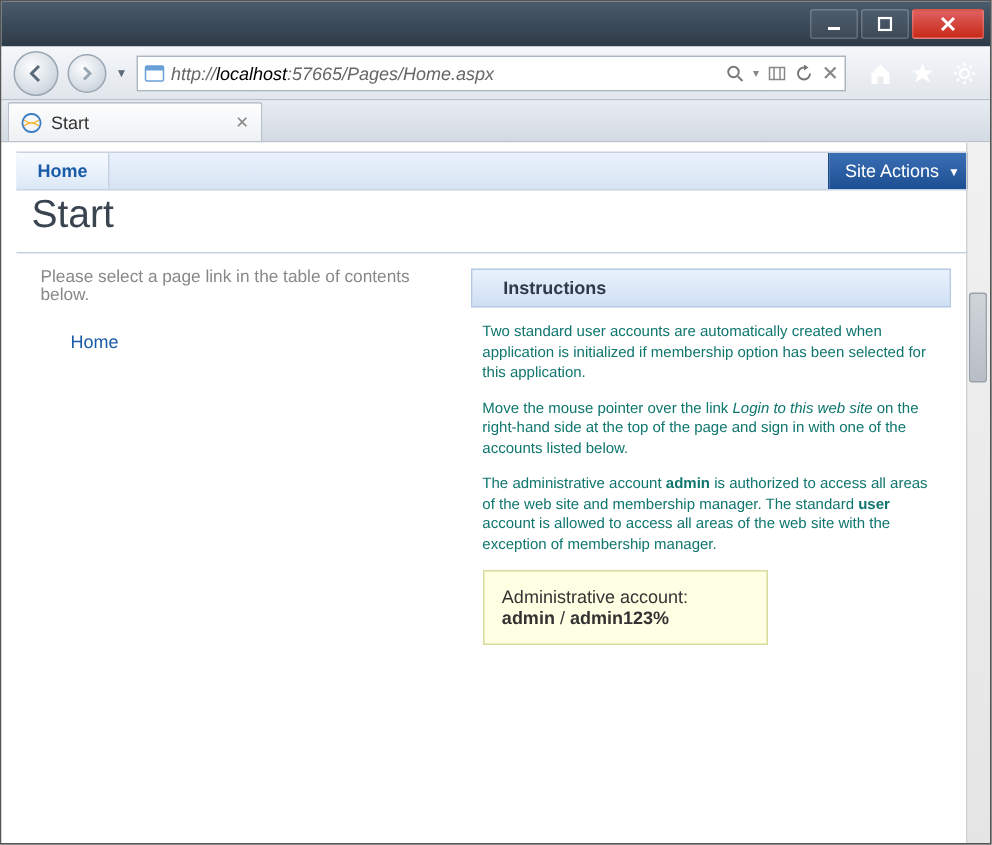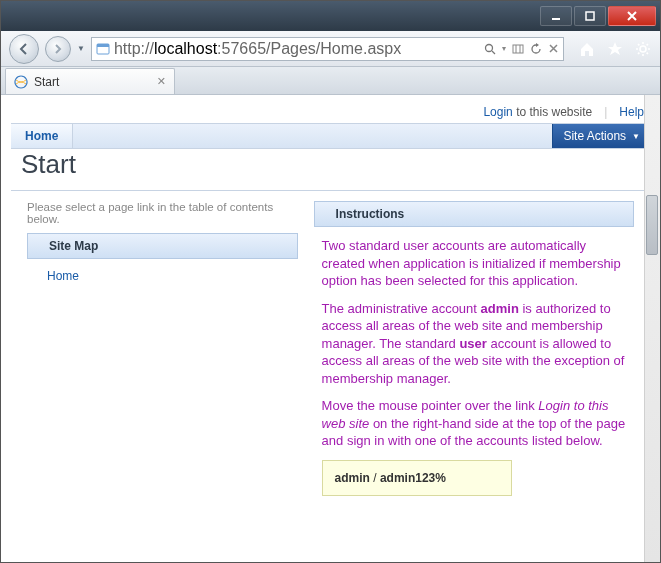--- a/index.html
+++ b/index.html
@@ -9,21 +9,21 @@
   .win-btn { width: 32px; height: 20px; margin-left: 2px; display: flex; align-items: center; justify-content: center; color: #fff; font-size: 12px; border: 1px solid rgba(255,255,255,0.2); border-radius: 2px; }
   .win-btn.min { background: rgba(255,255,255,0.05); }
   .win-btn.max { background: rgba(255,255,255,0.05); }
   .win-btn.close { background: linear-gradient(#e06060, #c72a18); width: 48px; }
   .navbar { height: 36px; background: linear-gradient(#f5f7fa, #e1e6ec); border-bottom: 1px solid #b9c2cc; display: flex; align-items: center; padding: 0 8px; gap: 6px; }
   .nav-arrow { width: 30px; height: 30px; border-radius: 50%; background: radial-gradient(circle at 40% 35%, #fdfefe, #d7dee6 60%, #b8c2cc); border: 1px solid #9aa7b3; display: flex; align-items: center; justify-content: center; color: #5c6b79; font-size: 14px; }
   .nav-arrow.fwd { width: 26px; height: 26px; font-size: 12px; }
   .nav-drop { color: #5c6b79; font-size: 8px; }
   .url-bar { flex: 1; height: 24px; background: #fff; border: 1px solid #abb6c1; display: flex; align-items: center; padding: 0 4px; gap: 4px; }
   .url-icon { width: 14px; height: 14px; }
-  .url-text { flex: 1; color: #666; font-size: 16px; white-space: nowrap; overflow: hidden; }
+  .url-text { flex: 1; color: #666; font-size: 12px; white-space: nowrap; overflow: hidden; font-style: italic; }
   .url-text .host { color: #000; }
   .url-tools { display: flex; align-items: center; gap: 6px; color: #666; font-size: 12px; }
   .url-tools span { cursor: default; }
   .nav-icons { display: flex; gap: 10px; padding-left: 8px; color: #fff; align-items: center; }
   .nav-icons .ic { width: 18px; height: 18px; }
   .tabbar { height: 28px; background: linear-gradient(#e7ecf1, #d3dae2); border-bottom: 1px solid #b9c2cc; display: flex; align-items: flex-end; padding-left: 4px; }
   .tab { height: 26px; background: linear-gradient(#fdfdfd,#eef1f4); border: 1px solid #b9c2cc; border-bottom: none; border-radius: 2px 2px 0 0; display: flex; align-items: center; padding: 0 8px; gap: 6px; min-width: 170px; color: #333; }
   .tab-favicon { width: 14px; height: 14px; }
   .tab-close { color: #888; font-size: 11px; margin-left: auto; }
   .content { flex: 1; background: #fff; overflow: hidden; padding: 6px 10px 10px 10px; position: relative; }
@@ -40,21 +40,21 @@
   .crumbs .sep { color: #888; margin: 0 4px; }
   .crumbs .cur { color: #555; }
   .page-title { font-size: 26px; color: #3a4450; padding: 0 10px 10px; border-bottom: 1px solid #c7d3e3; }
   .two-col { display: flex; gap: 0; padding: 10px 8px; }
   .col { flex: 1; padding: 0 8px; }
   .col.left { border-right: 0; flex: 0 0 46%; }
   .col-desc { color: #888; font-size: 11.5px; margin-bottom: 8px; }
   .panel-head { background: linear-gradient(#e9f1fc,#cfe0f4); border: 1px solid #b4c9e3; padding: 5px 21px; font-weight: bold; color: #2c3a49; font-size: 12px; }
   .panel-body { padding: 10px 8px; font-size: 12px; color: #333; }
   .panel-body a { color: #1a5ca8; text-decoration: none; }
-  .instr p { margin-bottom: 10px; line-height: 1.35; color: #a21caf; font-size: 13px; }
+  .instr p { margin-bottom: 10px; line-height: 1.35; color: #0f766e; font-size: 10px; }
   .instr .ital { font-style: italic; }
   .credbox { background: #feffe3; border: 1px solid #d9da9f; padding: 10px 12px; font-size: 12px; color: #333; width: 190px; }
   .credbox .row { margin-bottom: 8px; }
   .credbox .row:last-child { margin-bottom: 0; }
   .scroll-hint { position: absolute; right: 0; top: 0; bottom: 0; width: 16px; background: linear-gradient(#f1f1f1,#e5e5e5); border-left: 1px solid #d0d0d0; }
   .scroll-thumb { position: absolute; right: 2px; top: 100px; width: 12px; height: 60px; background: linear-gradient(#d0d5da,#b8bec5); border: 1px solid #9aa3ac; border-radius: 2px; }
   svg { display: block; }
 </style>
 </head>
 <body>
@@ -156,58 +156,53 @@
             <path d="M2 5 Q7 9 12 5 M2 9 Q7 5 12 9" fill="none" stroke="#f5b940" stroke-width="1"></path>
           </svg>
       </span>
       <span>Start</span>
       <span class="tab-close">✕</span>
     </div>
   </div>
 
   <div class="content">
 
-    <div class="topline">
-      <span><span style="color:#1a5ca8">Login</span> <span class="plain">to this website</span></span>
-      <span class="sep">|</span>
-      <span>Help</span>
-    </div>
 
 
     <div class="menubar">
       <div class="menu-item">Home</div>
       <div class="site-actions">
         <span>Site Actions</span>
         <span style="font-size:8px">▼</span>
       </div>
     </div>
 
 
     <div class="page-title">Start</div>
 
     <div class="two-col">
       <div class="col left">
         <div class="col-desc">Please select a page link in the table of contents below.</div>
-        <div class="panel-head">Site Map</div>
         <div class="panel-body">
           <a href="#" style="margin-left:12px">Home</a>
         </div>
       </div>
       <div class="col">
         <div class="panel-head">Instructions</div>
         <div class="panel-body instr">
           <p>Two standard user accounts are automatically created when application is initialized if membership option has been selected for this application.</p>
           <p>
-            <span>The administrative account </span><b>admin</b><span> is authorized to access all areas of the web site and membership manager. The standard </span><b>user</b><span> account is allowed to access all areas of the web site with the exception of membership manager.</span>
+            <span>Move the mouse pointer over the link </span><span class="ital">Login to this web site</span><span> on the right-hand side at the top of the page and sign in with one of the accounts listed below.</span>
           </p>
           <p>
-            <span>Move the mouse pointer over the link </span><span class="ital">Login to this web site</span><span> on the right-hand side at the top of the page and sign in with one of the accounts listed below.</span>
+            <span>The administrative account </span><b>admin</b><span> is authorized to access all areas of the web site and membership manager. The standard </span><b>user</b><span> account is allowed to access all areas of the web site with the exception of membership manager.</span>
           </p>
           <div class="credbox">
             <div class="row">
+              <div>Administrative account:</div>
               <b>admin</b><span> / </span><b>admin123%</b>
             </div>
 
           </div>
         </div>
       </div>
     </div>
 
     <div class="scroll-hint">
       <div class="scroll-thumb"></div>

